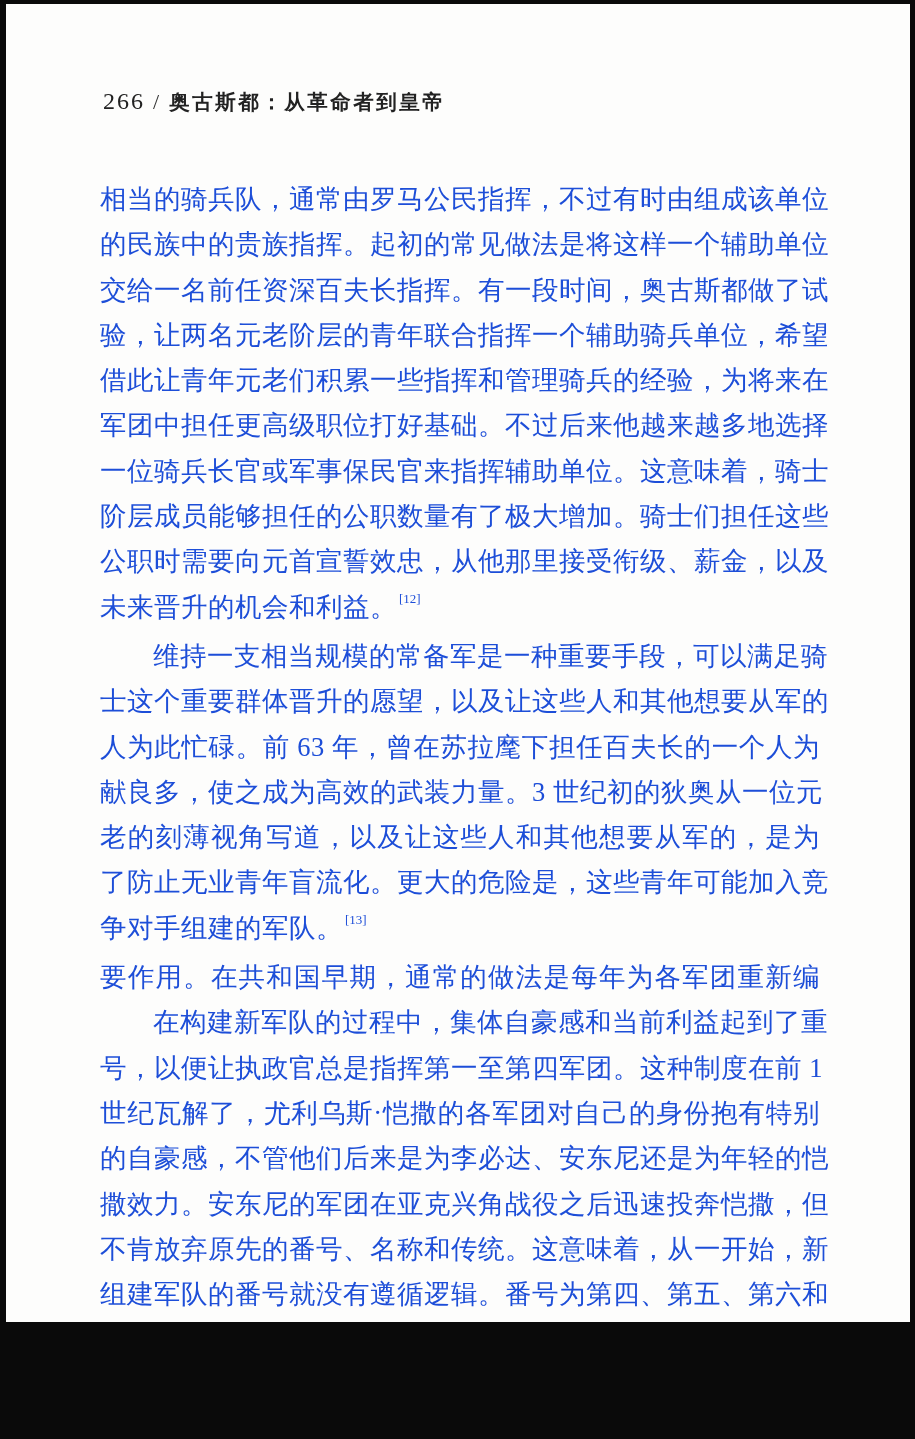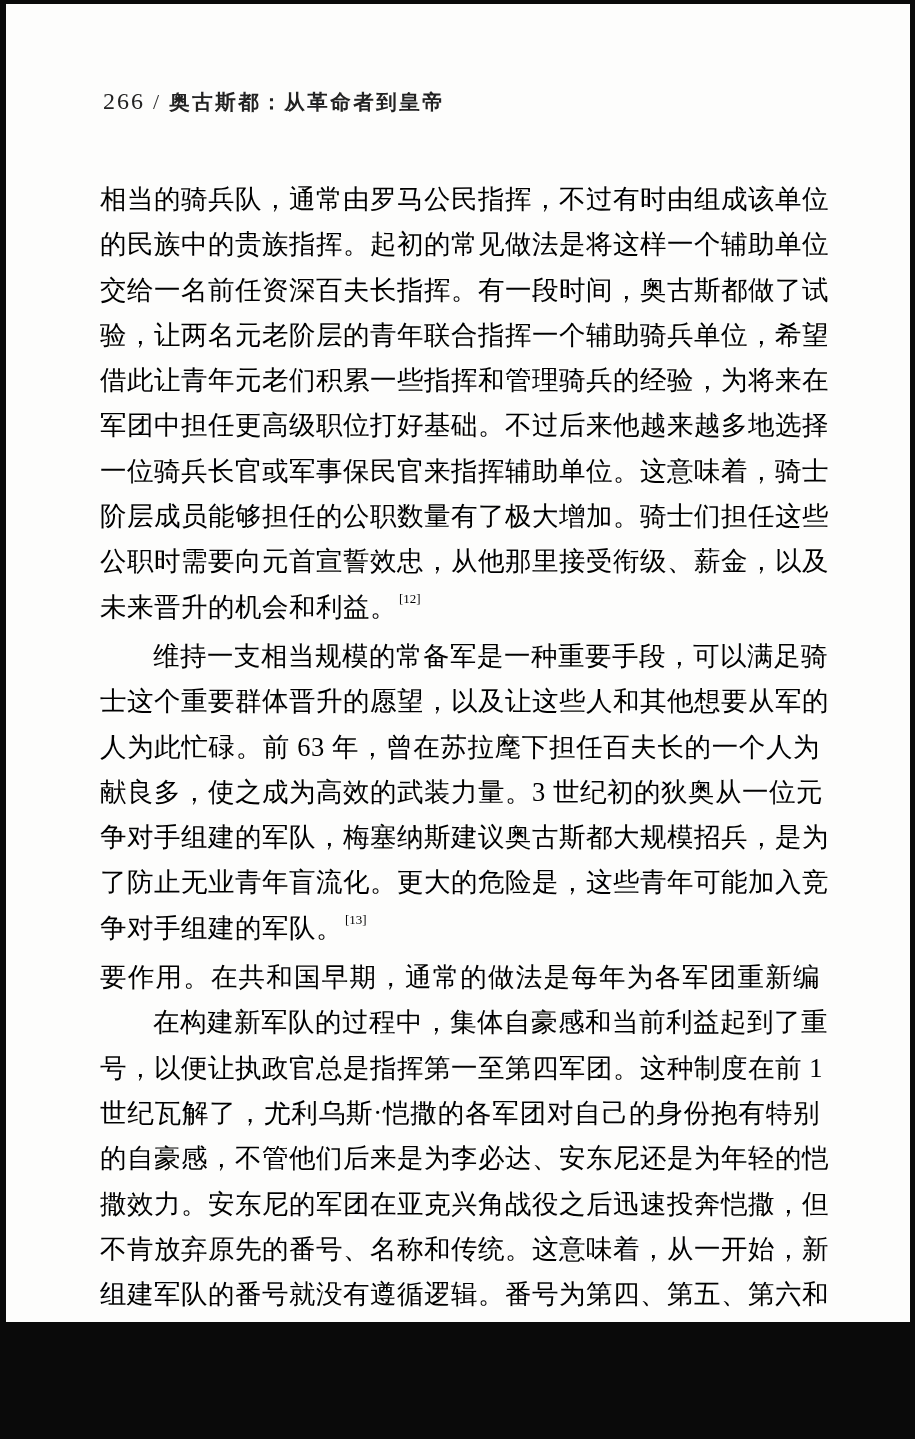--- a/index.html
+++ b/index.html
@@ -52,21 +52,21 @@
   .paragraph + .paragraph { margin-top: 4px; }
   .line {
     font-size: 26.5px;
     line-height: 45.3px;
     height: 45.3px;
     text-align: justify;
     text-align-last: justify;
     text-justify: inter-character;
     white-space: nowrap;
     letter-spacing: 0.5px;
-    color: #000000;
+    color: #1d4ed8;
   }
   .line.indent { text-indent: 2em; }
   .line.end {
     text-align-last: left;
     text-align: center;
   }
   sup.fn {
     font-size: 13px;
     letter-spacing: 0;
     position: relative;
@@ -94,21 +94,21 @@
         <div class="line"><span>一位骑兵长官或军事保民官来指挥辅助单位。这意味着，骑士</span></div>
         <div class="line"><span>阶层成员能够担任的公职数量有了极大增加。骑士们担任这些</span></div>
         <div class="line"><span>公职时需要向元首宣誓效忠，从他那里接受衔级、薪金，以及</span></div>
         <div class="line end"><span>未来晋升的机会和利益。</span><sup class="fn">[12]</sup></div>
       </div>
       <div class="paragraph">
         <div class="line indent"><span>维持一支相当规模的常备军是一种重要手段，可以满足骑</span></div>
         <div class="line"><span>士这个重要群体晋升的愿望，以及让这些人和其他想要从军的</span></div>
         <div class="line"><span>人为此忙碌。前 63 年，曾在苏拉麾下担任百夫长的一个人为</span></div>
         <div class="line"><span>献良多，使之成为高效的武装力量。3 世纪初的狄奥从一位元</span></div>
-        <div class="line"><span>争对手组建的军队，梅塞纳斯建议奥古斯都大规模招兵，是为</span></div>
+        <div class="line"><span>老的刻薄视角写道，以及让这些人和其他想要从军的，是为</span></div>
         <div class="line"><span>了防止无业青年盲流化。更大的危险是，这些青年可能加入竞</span></div>
         <div class="line end"><span>争对手组建的军队。</span><sup class="fn">[13]</sup></div>
       </div>
       <div class="paragraph">
         <div class="line"><span>要作用。在共和国早期，通常的做法是每年为各军团重新编</span></div>
         <div class="line indent"><span>在构建新军队的过程中，集体自豪感和当前利益起到了重</span></div>
         <div class="line"><span>号，以便让执政官总是指挥第一至第四军团。这种制度在前 1</span></div>
         <div class="line"><span>世纪瓦解了，尤利乌斯·恺撒的各军团对自己的身份抱有特别</span></div>
         <div class="line"><span>的自豪感，不管他们后来是为李必达、安东尼还是为年轻的恺</span></div>
         <div class="line"><span>撒效力。安东尼的军团在亚克兴角战役之后迅速投奔恺撒，但</span></div>

